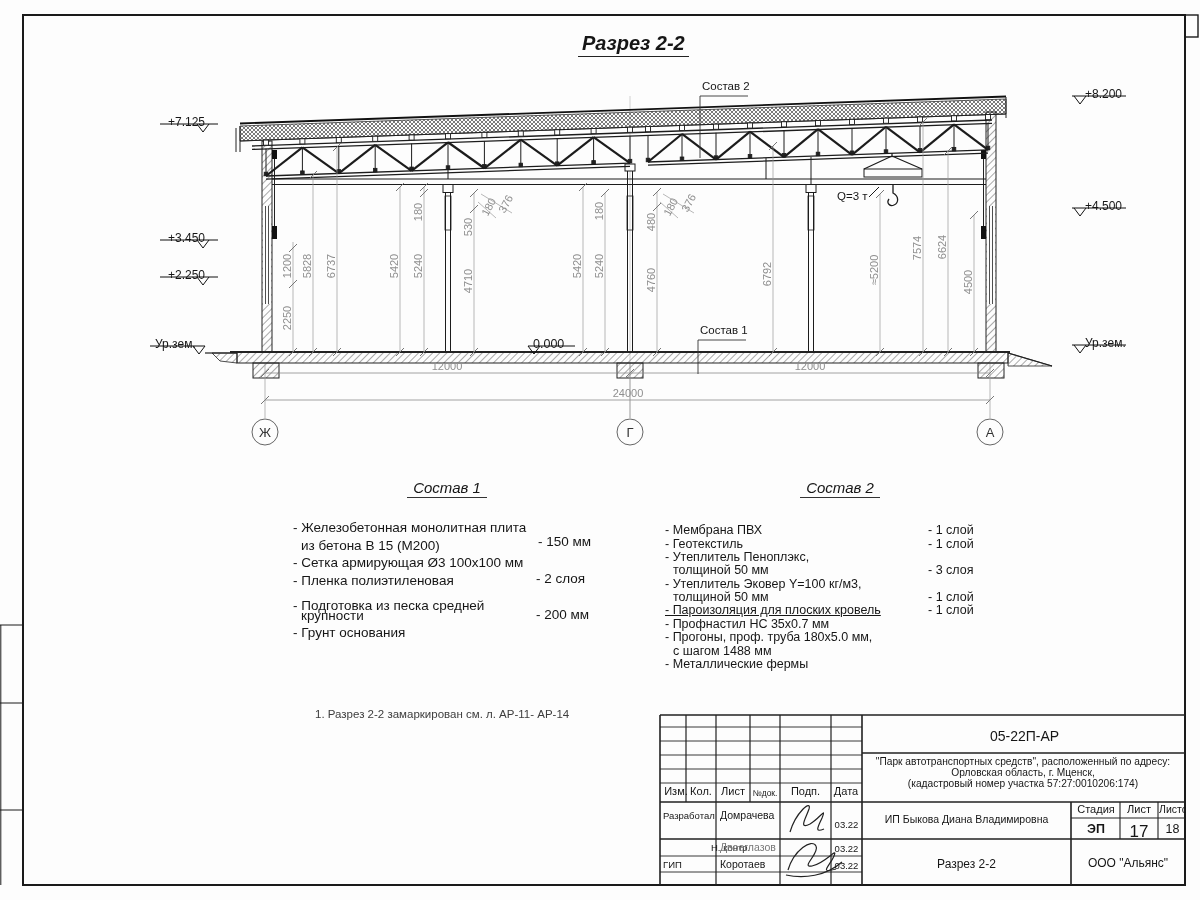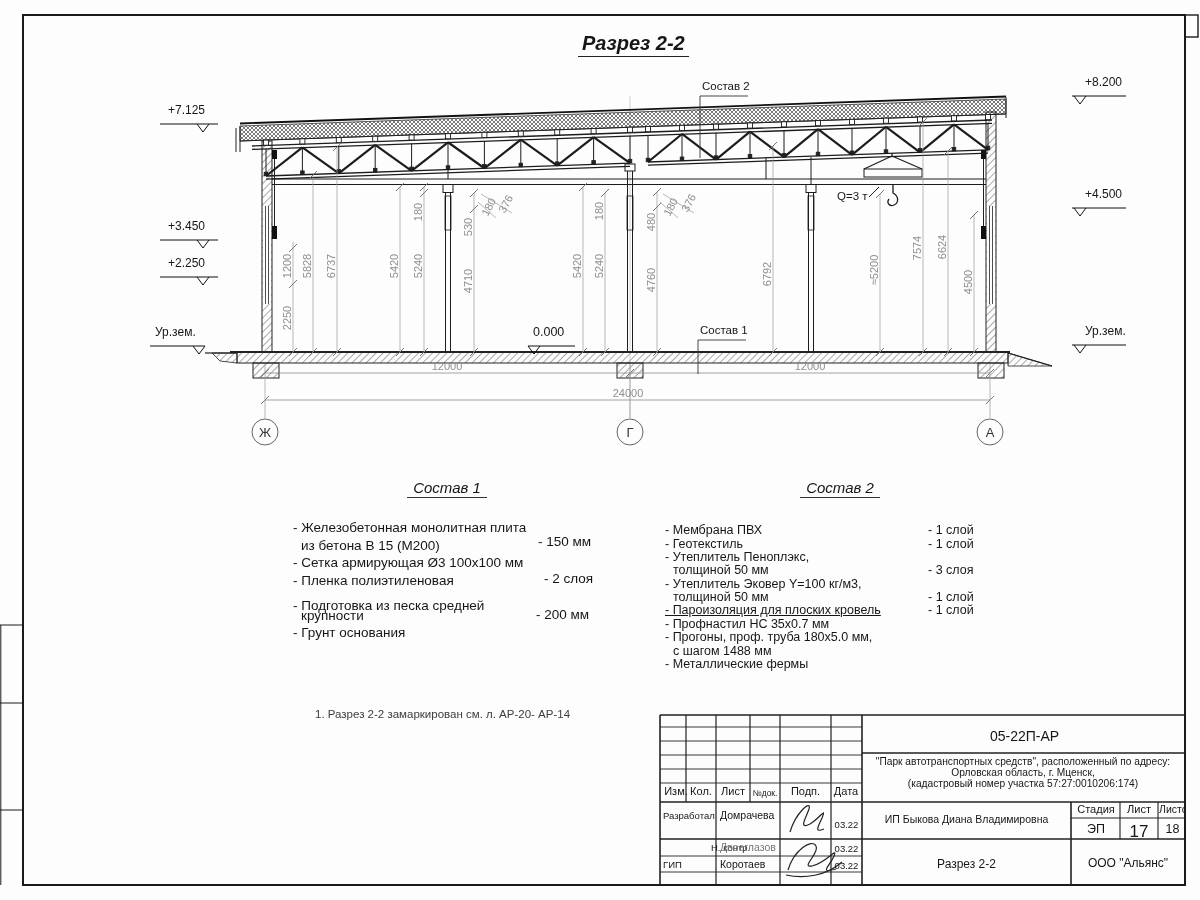--- a/index.html
+++ b/index.html
@@ -4,21 +4,21 @@
 <style>
   html,body{margin:0;padding:0;background:#fff;}
   #sheet{position:relative;width:1200px;height:900px;background:#fdfdfd;overflow:hidden;
          font-family:"Liberation Sans",sans-serif;color:#111;}
   svg{position:absolute;left:0;top:0;}
   .t{position:absolute;white-space:nowrap;color:#161616;line-height:1;}
   .dim{color:#8f8f8f;font-size:11px;}
   .vdim{transform:translate(-50%,-50%) rotate(-90deg);}
   .diag{transform:translate(-50%,-50%) rotate(-62deg);}
   .hdim{transform:translateX(-50%);}
-  .elev{font-size:12px;}
+  .elev{font-size:12px;margin-top:12px;}
   .ax{font-size:13px;width:20px;text-align:center;color:#333;}
   .ldr{font-size:11.5px;}
   .sheet-title{font-size:20px;font-style:italic;font-weight:bold;border-bottom:1.5px solid #222;padding:0 4px 3px 4px;}
   .sostav-title{font-size:15px;font-style:italic;width:80px;text-align:center;border-bottom:1px solid #333;padding-bottom:2px;}
   .s1{font-size:13.5px;}
   .s2{font-size:12.5px;text-align:right;}
   .note{font-size:11.5px;color:#3d3d3d;}
   .tb{font-size:11px;text-align:center;}
   .tbs{font-size:9.5px;}
   .ctr{text-align:center;}
@@ -358,21 +358,21 @@
 <span class="t dim vdim" style="left:917px;top:248px;">7574</span>
 <span class="t dim vdim" style="left:942px;top:247px;">6624</span>
 <span class="t dim vdim" style="left:968px;top:282px;">4500</span>
 
 <span class="t sostav-title" style="left:407px;top:480px;">Состав 1</span>
 <span class="t s1" style="left:293px;top:521px;">- Железобетонная  монолитная плита</span>
 <span class="t s1" style="left:301px;top:539px;">из бетона В 15 (М200)</span>
 <span class="t s1" style="left:538px;top:535px;">- 150 мм</span>
 <span class="t s1" style="left:293px;top:556px;">- Сетка армирующая Ø3 100х100 мм</span>
 <span class="t s1" style="left:293px;top:574px;">- Пленка полиэтиленовая</span>
-<span class="t s1" style="left:536px;top:572px;margin-left:8px;">-  2 слоя</span>
+<span class="t s1" style="left:536px;top:572px;">-  2 слоя</span>
 <span class="t s1" style="left:293px;top:591px;margin-top:8px;">- Подготовка из песка средней</span>
 <span class="t s1" style="left:301px;top:609px;">крупности</span>
 <span class="t s1" style="left:536px;top:608px;">- 200 мм</span>
 <span class="t s1" style="left:293px;top:626px;">- Грунт основания</span>
 
 <span class="t sostav-title" style="left:800px;top:480px;">Состав 2</span>
 <span class="t s2" style="left:665px;top:524px;">- Мембрана ПВХ</span>
 <span class="t s2" style="left:928px;top:524px;">- 1 слой</span>
 <span class="t s2" style="left:665px;top:538px;">- Геотекстиль</span>
 <span class="t s2" style="left:928px;top:538px;">- 1 слой</span>
@@ -382,21 +382,21 @@
 <span class="t s2" style="left:665px;top:578px;">- Утеплитель Эковер Y=100 кг/м3,</span>
 <span class="t s2" style="left:673px;top:591px;">толщиной 50 мм</span>
 <span class="t s2" style="left:928px;top:591px;">- 1 слой</span>
 <span class="t s2" style="left:665px;top:604px;text-decoration:underline;">- Пароизоляция для плоских кровель</span>
 <span class="t s2" style="left:928px;top:604px;">- 1 слой</span>
 <span class="t s2" style="left:665px;top:618px;">- Профнастил НС 35х0.7 мм</span>
 <span class="t s2" style="left:665px;top:631px;">- Прогоны, проф. труба 180х5.0 мм,</span>
 <span class="t s2" style="left:673px;top:645px;">с шагом 1488 мм</span>
 <span class="t s2" style="left:665px;top:658px;">- Металлические фермы</span>
 
-<span class="t note" style="left:315px;top:709px;">1. Разрез 2-2 замаркирован см. л. АР-20- АР-14</span>
+<span class="t note" style="left:315px;top:709px;">1. Разрез 2-2 замаркирован см. л. АР-11- АР-14</span>
 
 <span class="t tb" style="left:664px;top:786px;width:24px;">Изм.</span>
 <span class="t tb" style="left:687px;top:786px;width:28px;">Кол.</span>
 <span class="t tb" style="left:717px;top:786px;width:32px;">Лист</span>
 <span class="t tb" style="left:751px;top:789px;width:28px;font-size:8.5px;">№док.</span>
 <span class="t tb" style="left:781px;top:786px;width:49px;">Подп.</span>
 <span class="t tb" style="left:831px;top:786px;width:30px;">Дата</span>
 
 <span class="t tb" style="left:872px;top:729px;width:305px;font-size:14px;">05-22П-АР</span>
 <span class="t tb" style="left:864px;top:757px;width:318px;font-size:10.2px;">"Парк автотранспортных средств",  расположенный по адресу:</span>
@@ -410,19 +410,19 @@
 <span class="t" style="left:720px;top:842px;font-size:10.5px;color:#777;">Двоеглазов</span>
 <span class="t tbs ctr" style="left:832px;top:844px;width:29px;">03.22</span>
 <span class="t tbs" style="left:663px;top:860px;">ГИП</span>
 <span class="t" style="left:720px;top:859px;font-size:10.5px;">Коротаев</span>
 <span class="t tbs ctr" style="left:832px;top:861px;width:29px;">03.22</span>
 
 <span class="t tb" style="left:864px;top:814px;width:205px;font-size:10.5px;">ИП Быкова Диана Владимировна</span>
 <span class="t tb" style="left:1072px;top:804px;width:48px;">Стадия</span>
 <span class="t tb" style="left:1121px;top:804px;width:36px;">Лист</span>
 <span class="t tb" style="left:1159px;top:804px;width:27px;overflow:hidden;font-size:10.5px;">Листов</span>
-<span class="t tb" style="left:1072px;top:823px;width:48px;font-size:12.5px;">ЭП</span>
+<span class="t tb" style="left:1072px;top:823px;width:48px;font-size:12.5px;font-weight:bold;">ЭП</span>
 <span class="t tb" style="left:1121px;top:823px;width:36px;font-size:17px;">17</span>
 <span class="t tb" style="left:1159px;top:823px;width:27px;font-size:12.5px;">18</span>
 <span class="t tb" style="left:864px;top:858px;width:205px;font-size:12px;">Разрез 2-2</span>
 <span class="t tb" style="left:1073px;top:857px;width:110px;font-size:12px;">ООО "Альянс"</span>
 
 </div>
 
 </body></html>

